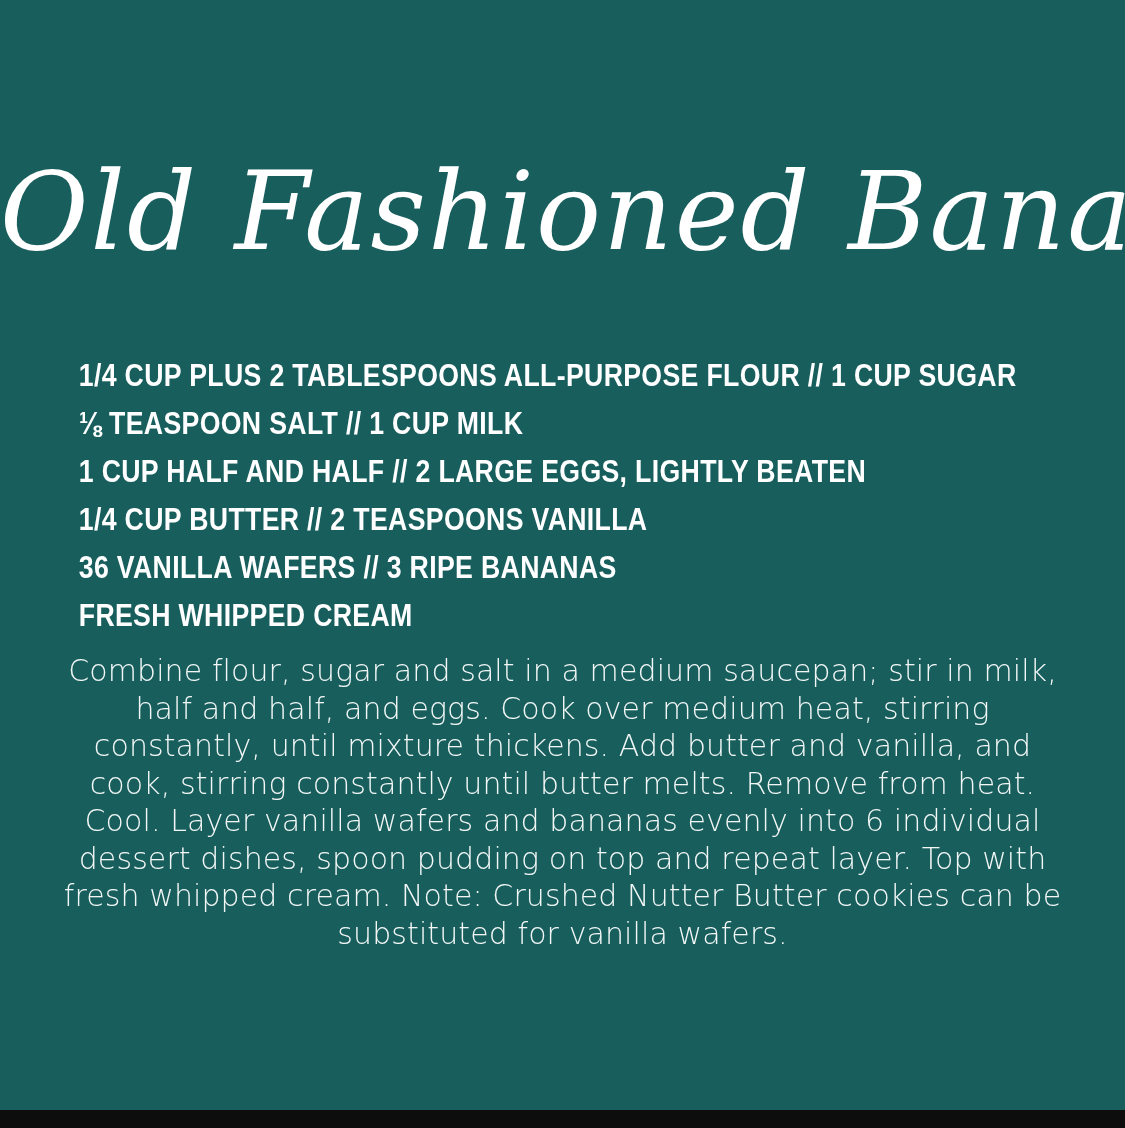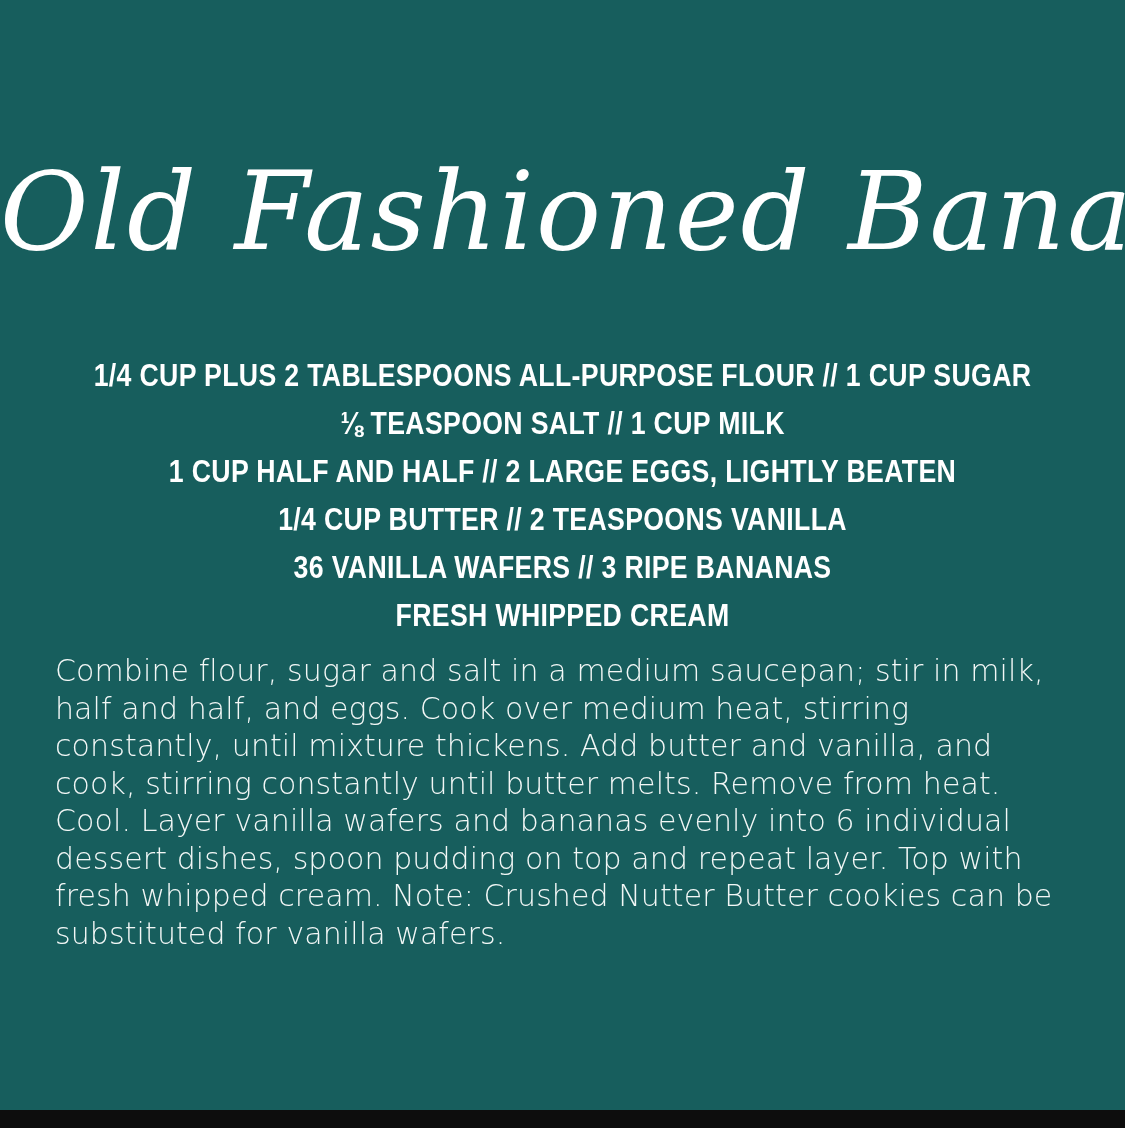--- a/index.html
+++ b/index.html
@@ -45,40 +45,40 @@
     line-height: 1.15;
     letter-spacing: 2px;
     white-space: nowrap;
   }
 
   .ingredients {
     position: absolute;
     left: 0;
     top: 352px;
     width: 1125px;
-    text-align: center;
     color: #ffffff;
   }
   .ingredients .line {
     font-family: "Liberation Sans", sans-serif;
     font-weight: bold;
     font-size: 31px;
     line-height: 48px;
     letter-spacing: 0.4px;
     text-transform: uppercase;
     transform: scaleX(0.86);
     transform-origin: center center;
     white-space: nowrap;
   }
 
   .method {
     position: absolute;
     left: 55px;
     top: 652px;
     width: 1015px;
+    text-align: center;
     color: #f2f7f6;
     font-family: "DejaVu Sans", sans-serif;
     font-weight: 300;
     font-size: 30px;
     line-height: 37.5px;
     letter-spacing: 0.1px;
   }
 </style>
 </head>
 <body>

